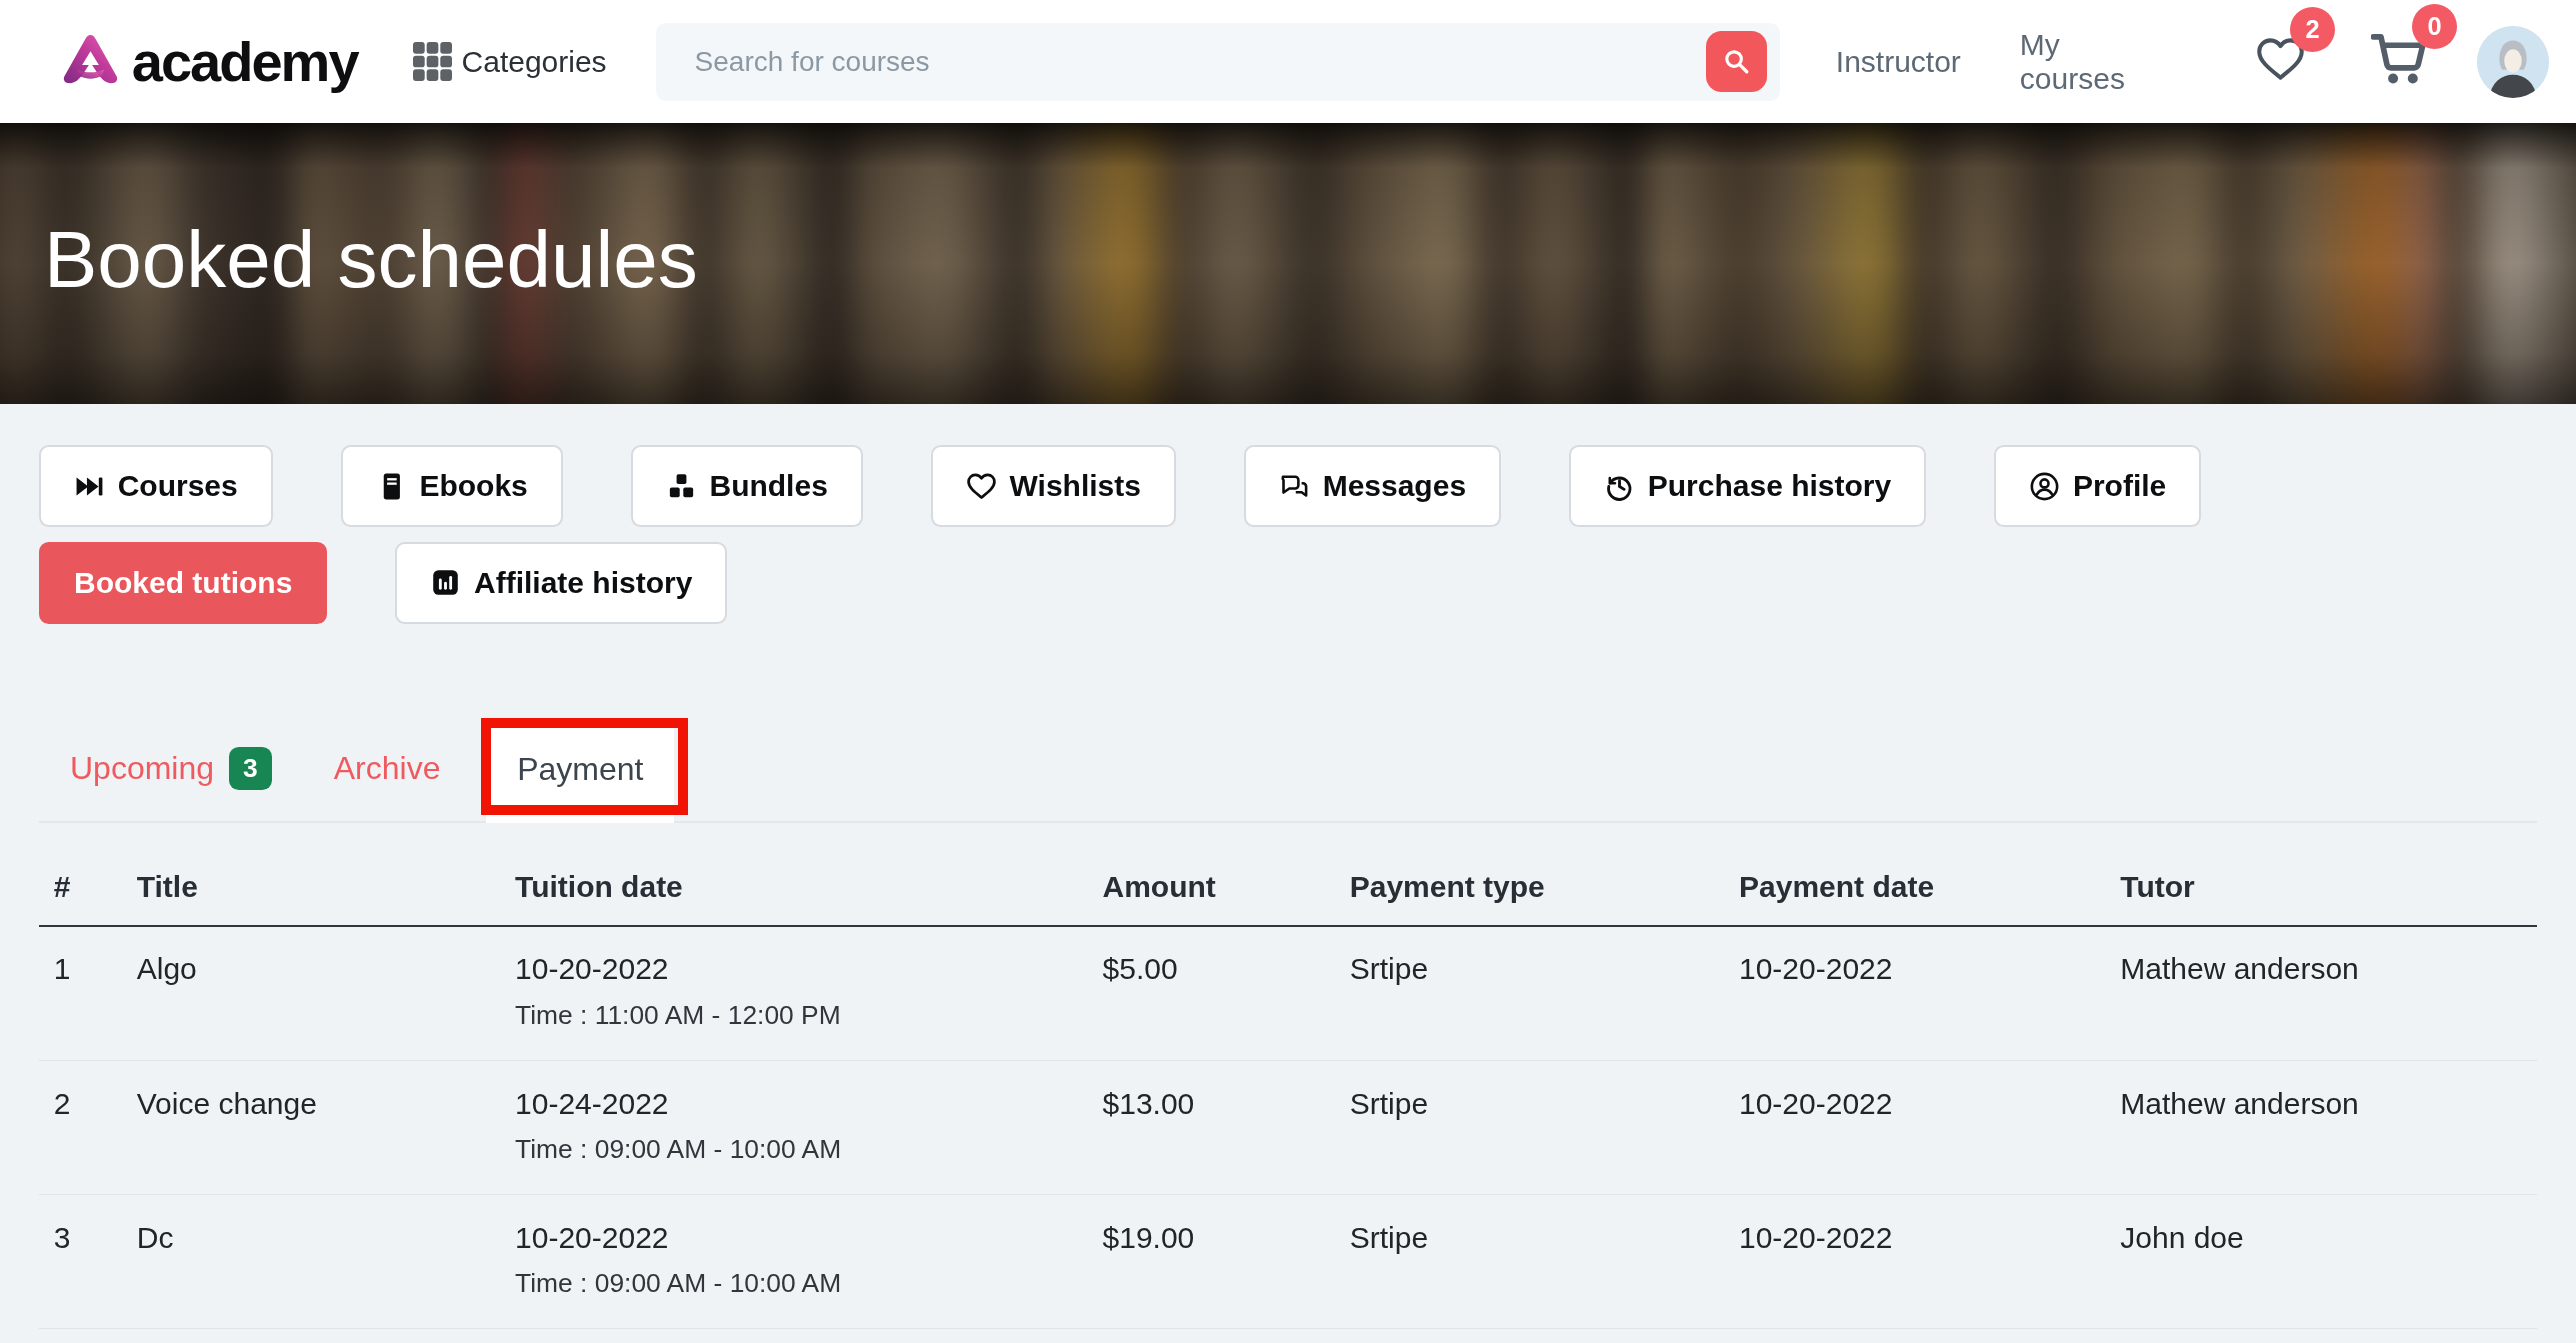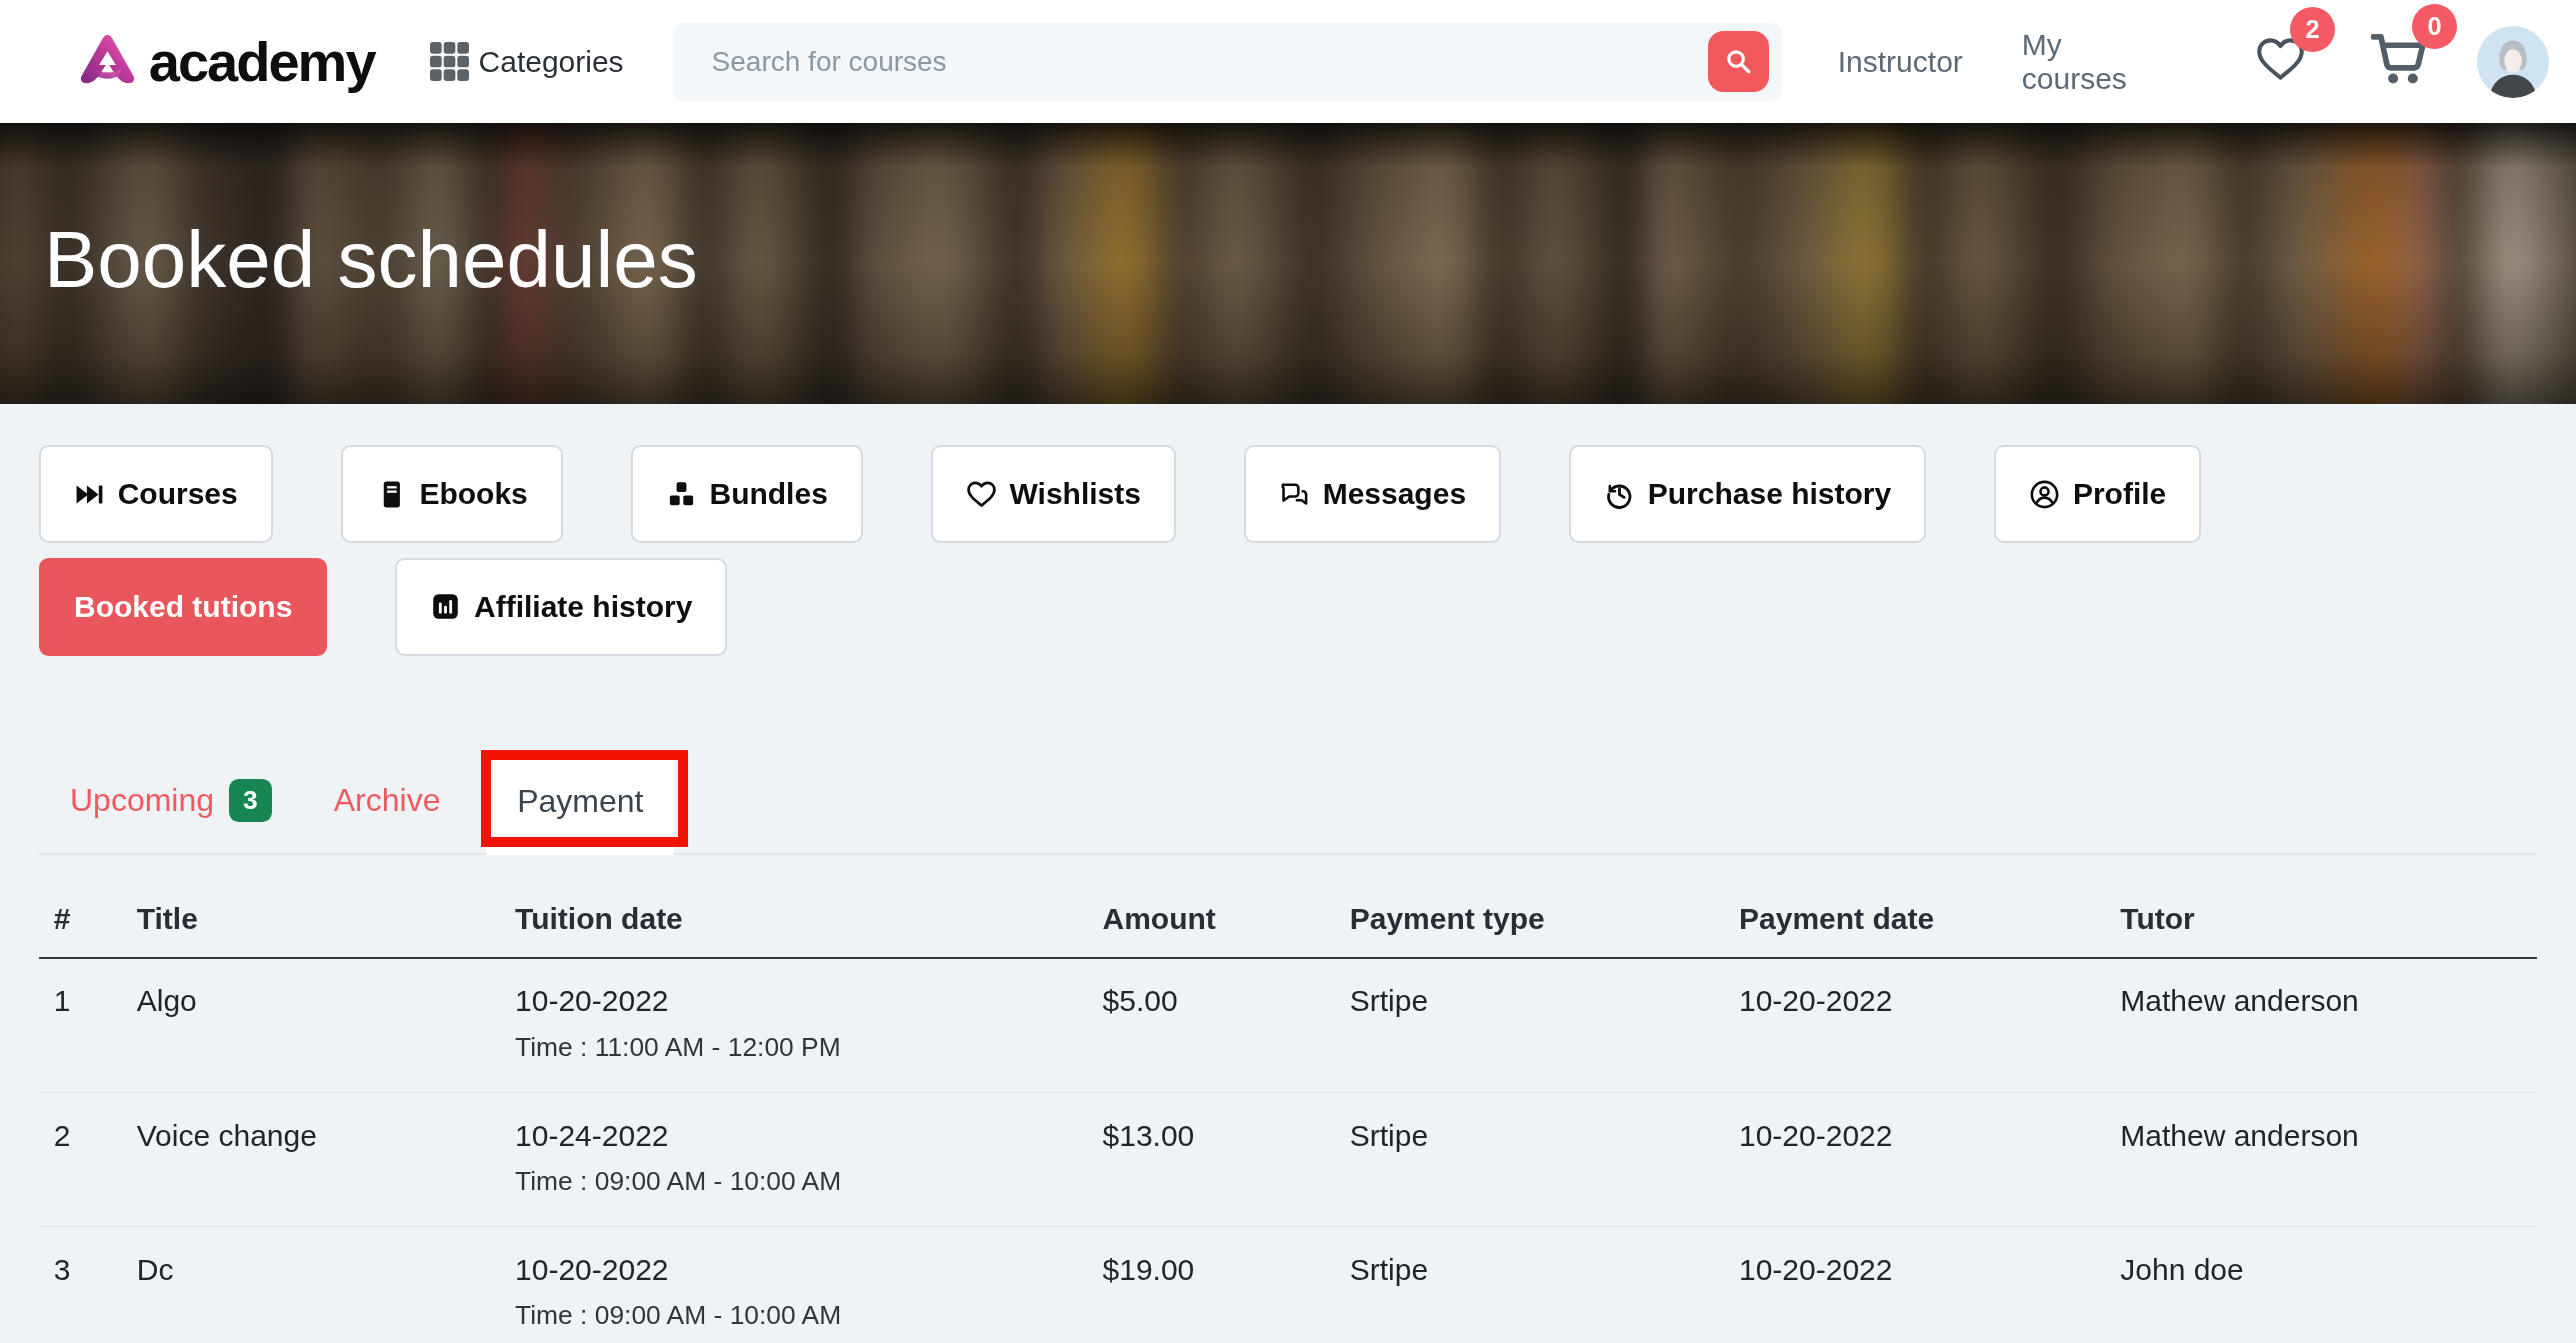--- a/index.html
+++ b/index.html
@@ -1,21 +1,21 @@
 <!DOCTYPE html>
 <html><head>
 <meta charset="utf-8">
 <style>
   * { margin:0; padding:0; box-sizing:border-box; }
   html,body { width:2576px; height:1344px; overflow:hidden;
     font-family:"Liberation Sans","DejaVu Sans",sans-serif; background:#eff3f6; }
 
   
   .navbar { height:123px; background:#ffffff; display:flex; align-items:center;
-    padding:0 27px 0 76px; position:relative; z-index:10; }
+    padding:0 27px 0 59px; position:relative; z-index:10; }
   .brand { display:flex; align-items:center; gap:9.8px; cursor:pointer; }
   .brand-logo { width:63px; height:63px; }
   .brand-text { font-size:56px; font-weight:700; color:#0e0e10; letter-spacing:-2px; }
   .categories { display:flex; align-items:center; gap:10px; margin-left:55px; cursor:pointer; }
   .grid-icon { width:39px; height:39px; }
   .categories-label { font-size:30px; font-weight:500; color:#2b3036; }
   .search { margin-left:49px; width:1188px; height:78px; background:#f4f7f9;
     border-radius:9.8px; position:relative; display:flex; align-items:center; }
   .search input { border:none; outline:none; background:transparent; width:1076px;
     height:100%; padding-left:39px; font-size:28px; color:#333;
@@ -48,21 +48,21 @@
       #7a684f 81%,#9c8867 84%,#514536 86%,#8d7a5e 88%,#cf7f2f 91%,#b7806a 93%,
       #5a4c3c 94%,#d8cdbd 96%,#3b332b 100%); }
   .hero-overlay { position:absolute; inset:0;
     background:linear-gradient(180deg, rgba(8,6,4,0.88) 0%, rgba(30,22,15,0.42) 16%,
       rgba(35,26,18,0.30) 50%, rgba(25,18,12,0.50) 82%, rgba(12,9,6,0.72) 100%); }
   .hero-title { position:absolute; left:44px; top:50%; transform:translateY(-54%);
     font-size:80px; font-weight:500; color:#ffffff; letter-spacing:0px; }
 
   
   .menu { padding:41px 39px 0; display:flex; flex-wrap:wrap; column-gap:68px; row-gap:14.7px; }
-  .menu-btn { height:98px; padding:0 33px; border-radius:9.8px; background:#ffffff;
+  .menu-btn { height:82px; padding:0 33px; border-radius:9.8px; background:#ffffff;
     border:2px solid #d6dbe1; display:flex; align-items:center; gap:12.7px;
     font-size:30px; font-weight:800; color:#0c0e10; cursor:pointer;
     font-family:"Liberation Sans","DejaVu Sans",sans-serif; }
   .menu-btn .mi { display:flex; align-items:center; }
   .menu-btn.active { background:#e9565b; border-color:#e9565b; color:#ffffff; }
 
   
   .tabs-wrap { margin:94px 39px 0; position:relative; }
   .tabs { display:flex; border-bottom:2px solid #e3e7ea; }
   .tab { padding:29px 31px 31px; font-size:32px; color:#ee5a5f; cursor:pointer;

